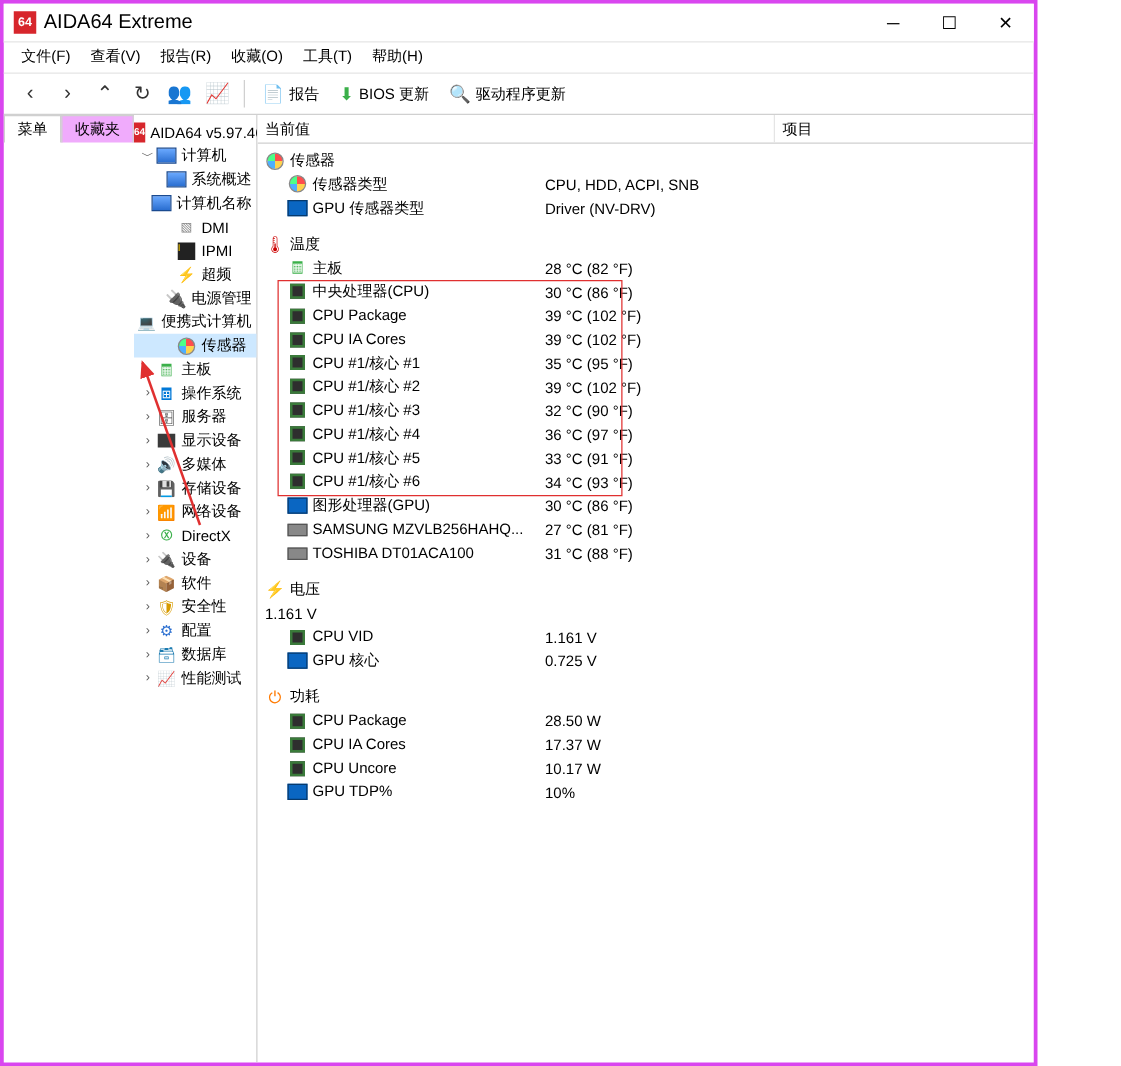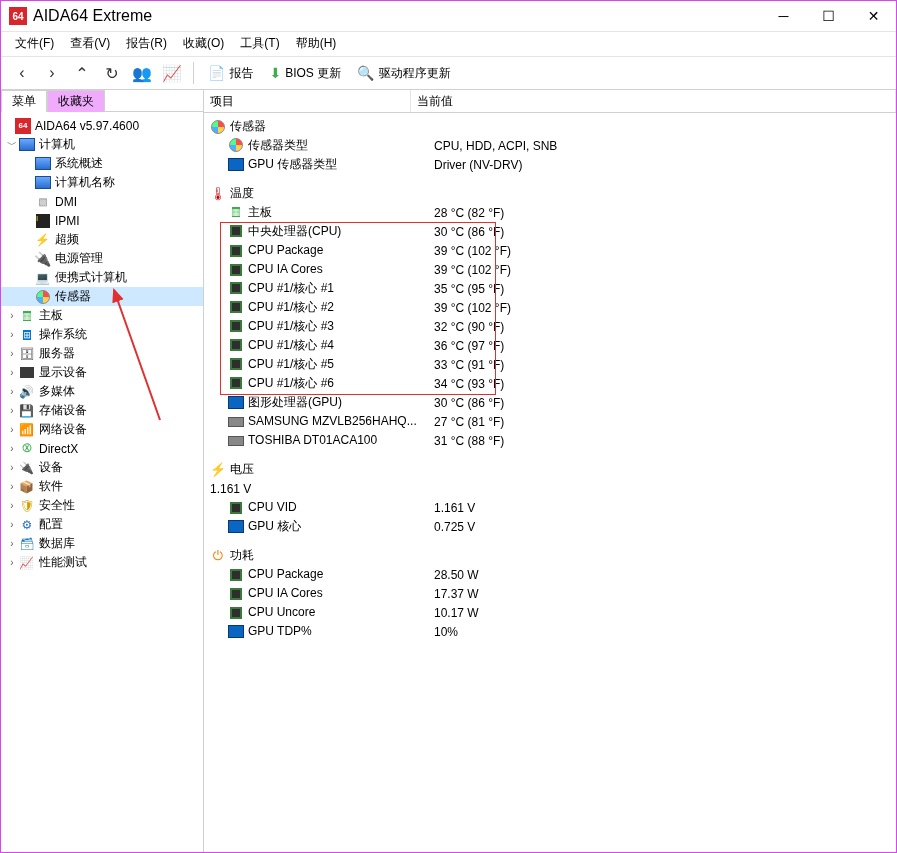--- a/index.html
+++ b/index.html
@@ -1,30 +1,30 @@
 <!DOCTYPE html>
 <html><head>
 <meta charset="utf-8">
 <style>
 html,body{margin:0;padding:0;font-family:"Microsoft YaHei",Tahoma,Arial,sans-serif;font-size:12px;color:#000;background:#fff}
-.window{width:897px;height:853px;border:1px solid #d946ef;box-sizing:border-box;background:#fff;display:flex;flex-direction:column}
+.window{width:830px;height:853px;border:3px solid #d946ef;box-sizing:border-box;background:#fff;display:flex;flex-direction:column}
 .titlebar{height:30px;display:flex;align-items:center;background:#fff;border-bottom:1px solid #e5e5e5}
 .titlebar .logo{width:18px;height:18px;background:#d7262c;color:#fff;display:flex;align-items:center;justify-content:center;font-size:10px;font-weight:bold;margin:0 6px 0 8px}
 .titlebar .title{flex:1;font-size:16px}
 .titlebar .winbtns{display:flex}
 .titlebar .winbtn{width:45px;height:30px;display:flex;align-items:center;justify-content:center;font-family:Arial;font-size:14px;cursor:pointer}
 .menubar{height:24px;display:flex;padding:0 6px;border-bottom:1px solid #e5e5e5}
 .menubar .mitem{padding:3px 8px;cursor:pointer}
 .toolbar{height:32px;display:flex;align-items:center;padding:0 6px;border-bottom:1px solid #d0d0d0}
 .toolbar .tbtn{width:22px;height:22px;display:flex;align-items:center;justify-content:center;margin:0 4px;cursor:pointer;font-size:16px;color:#333}
 .toolbar .vsep{width:1px;height:22px;background:#d0d0d0;margin:0 6px}
 .toolbar .bigbtn{display:flex;align-items:center;padding:0 8px;height:26px;cursor:pointer}
 .toolbar .bigbtn .ic{margin-right:4px;font-size:14px}
 .body{flex:1;display:flex;overflow:hidden}
-.sidebar{width:202px;display:flex;flex-direction:column;border-right:1px solid #d0d0d0}
+.sidebar{width:202px;display:flex;flex-direction:row;border-right:1px solid #d0d0d0}
 .tabs{display:flex;height:22px}
 .tab{padding:2px 10px;border:1px solid #d0d0d0;border-bottom:none;background:#f0abfc;cursor:pointer}
 .tab.active{background:#fff}
 .tabstrip-rest{flex:1;border-bottom:1px solid #d0d0d0}
 .tree{flex:1;overflow:auto;padding:4px 0}
 .tnode{display:flex;align-items:center;height:19px;padding-right:4px;cursor:pointer;white-space:nowrap}
 .tnode.sel{background:#cde8ff}
 .twist{width:14px;text-align:center;color:#606060;font-size:10px;user-select:none}
 .tpad{display:inline-block}
 .ticon{width:16px;height:16px;display:inline-flex;align-items:center;justify-content:center;margin-right:4px;font-size:12px}
@@ -312,22 +312,22 @@
                 <span class="ic-bench">📈</span>
               </span>
               <span>性能测试</span>
             </div>
           </div>
       </div>
     </div>
 
     <div class="content">
       <div class="colheads">
+        <div class="ch ch2">当前值</div>
         <div class="ch ch1">项目</div>
-        <div class="ch ch2">当前值</div>
       </div>
       <div class="listwrap" id="listwrap">
 
         <div class="section">
           <span class="sic">
               <span class="ic-sensor"></span>
             </span>
           <span>传感器</span>
         </div>
         <div id="sec-sensor">

